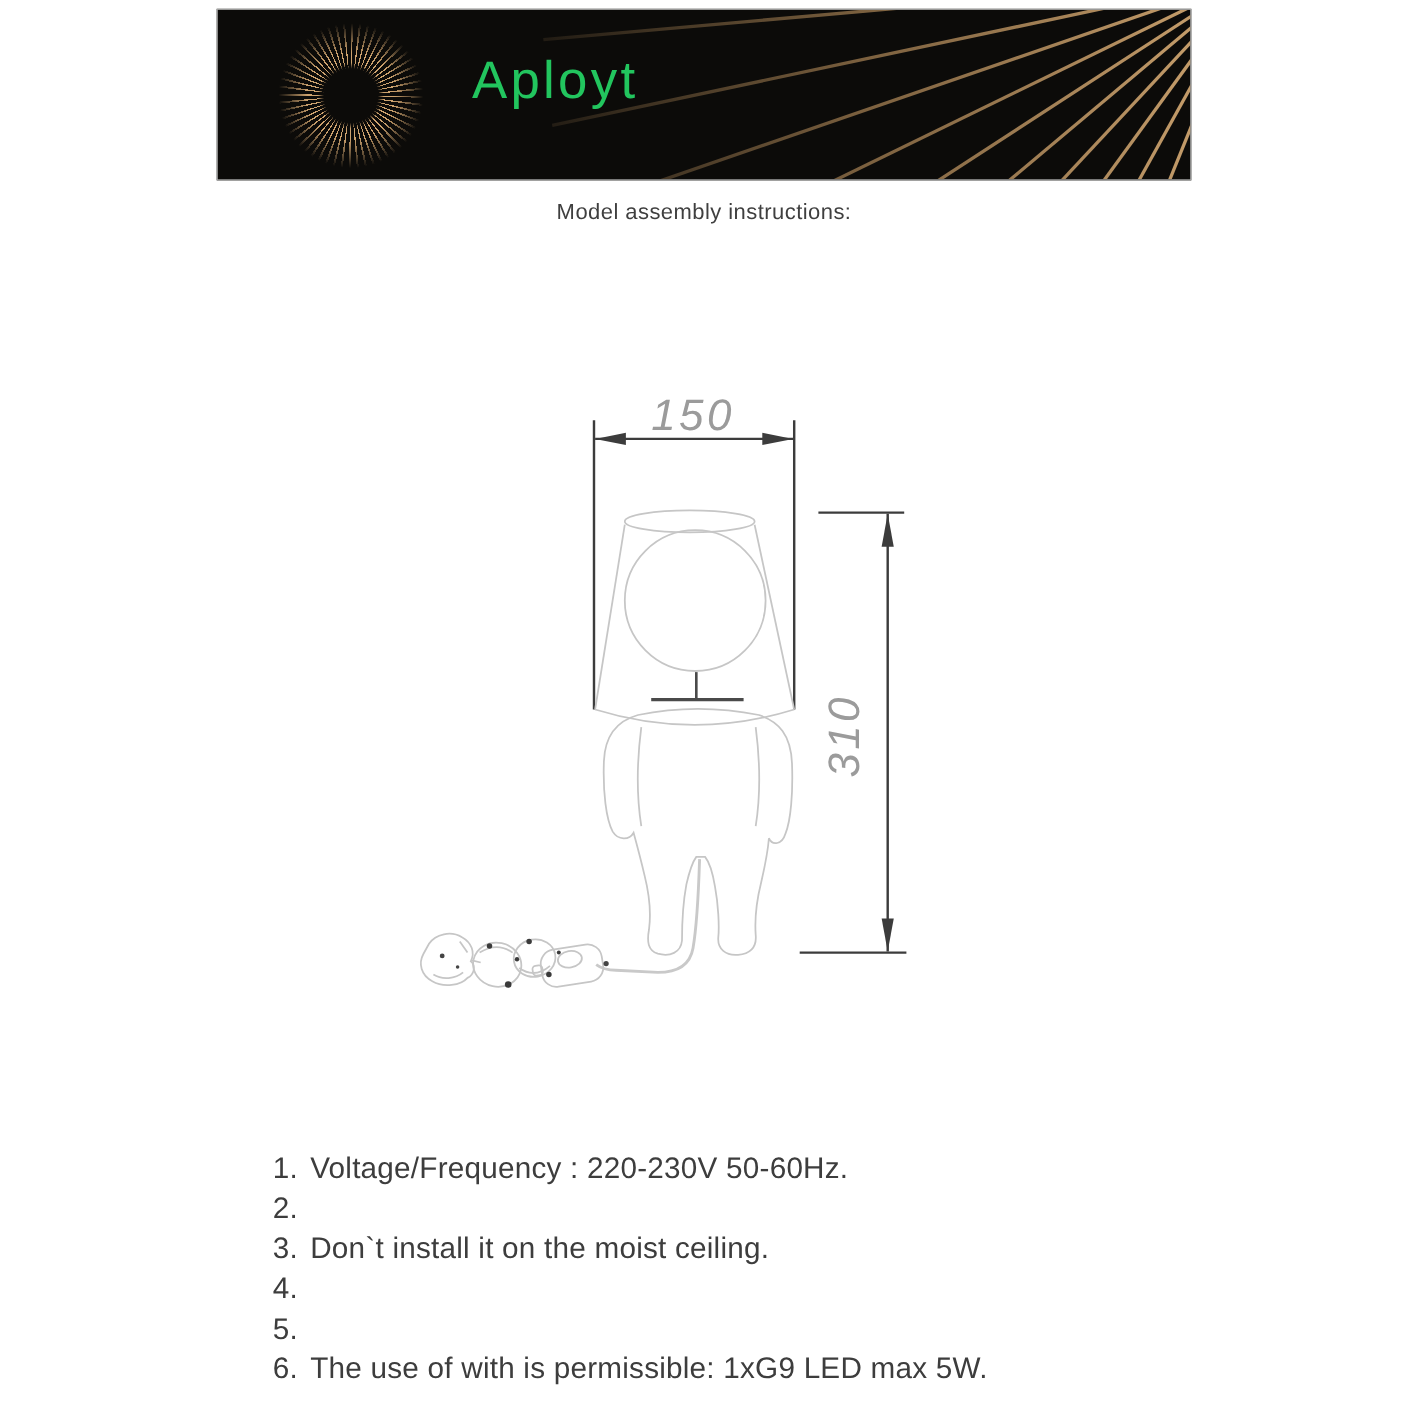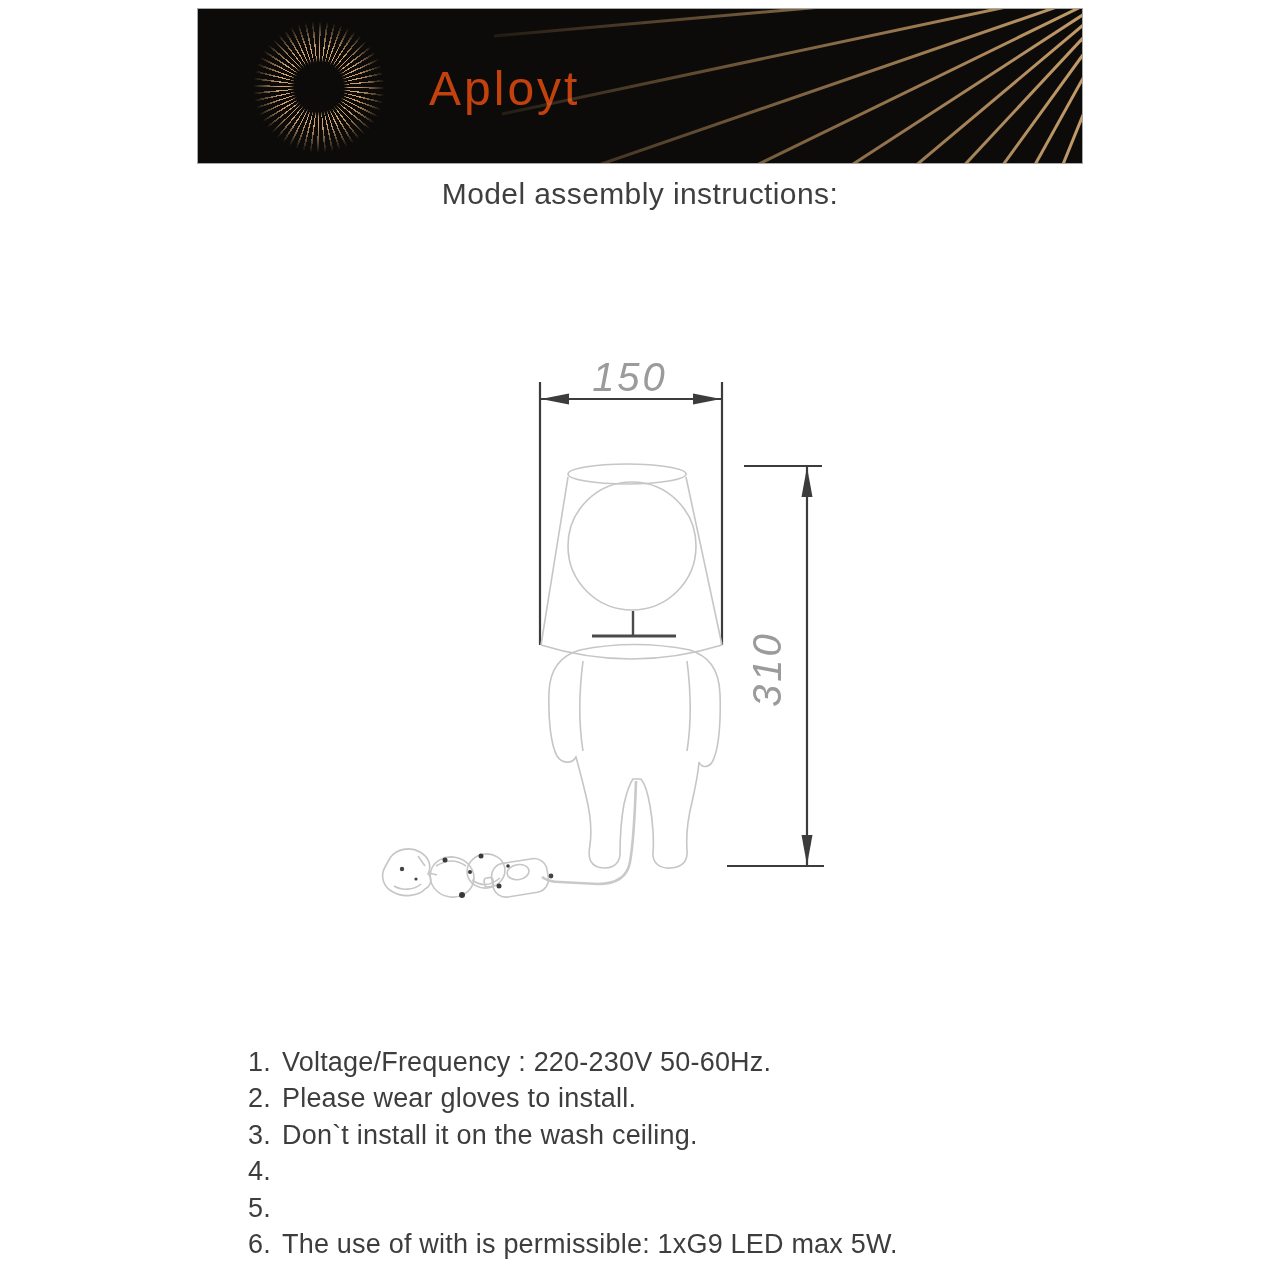--- a/index.html
+++ b/index.html
@@ -14,29 +14,29 @@
   }
   .sunburst{
     position:absolute;left:53px;top:10px;width:136px;height:136px;border-radius:50%;
     background:repeating-conic-gradient(from 0deg,
       rgba(216,171,116,0.95) 0deg 1.7deg,
       rgba(216,171,116,0) 1.7deg 6.43deg);
     -webkit-mask:radial-gradient(closest-side,transparent 0 36%,#000 44% 58%,transparent 97%);
     mask:radial-gradient(closest-side,transparent 0 36%,#000 44% 58%,transparent 97%);
   }
   .wordmark{
-    position:absolute;left:231px;top:52px;
+    position:absolute;left:231px;top:37px;
     font-size:48px;line-height:56px;letter-spacing:3px;
-    color:#c2410c;font-weight:400;
+    color:#22c55e;font-weight:400;
   }
   .fan-rays{position:absolute;left:0;top:0;width:886px;height:154px;}
   
   .heading{
     position:absolute;left:0;top:175px;width:100%;text-align:center;
-    font-size:30px;line-height:37px;letter-spacing:0.4px;color:#3f3f3f;
+    font-size:20px;line-height:37px;letter-spacing:0.4px;color:#3f3f3f;
   }
   
   .diagram{position:absolute;left:360px;top:350px;width:480px;height:570px;}
   .diagram text{
     font-family:"Liberation Sans",sans-serif;font-style:italic;
     fill:#9b9b9b;font-size:40px;letter-spacing:3px;
   }
   
   .inst{
     position:absolute;left:248px;top:1048px;margin:0;padding:0;list-style:none;
@@ -179,25 +179,24 @@
     </g>
   </svg>
 
   <ol class="inst">
     <li>
       <span class="num">1.</span>
       <span class="txt">Voltage/Frequency : 220-230V 50-60Hz.</span>
     </li>
     <li>
       <span class="num">2.</span>
-      <span class="txt">Please wear gloves to install.</span>
     </li>
     <li>
       <span class="num">3.</span>
-      <span class="txt">Don`t install it on the wash ceiling.</span>
+      <span class="txt">Don`t install it on the moist ceiling.</span>
     </li>
     <li>
       <span class="num">4.</span>
     </li>
     <li>
       <span class="num">5.</span>
     </li>
     <li>
       <span class="num">6.</span>
       <span class="txt">The use of with is permissible: 1xG9 LED max 5W.</span>

